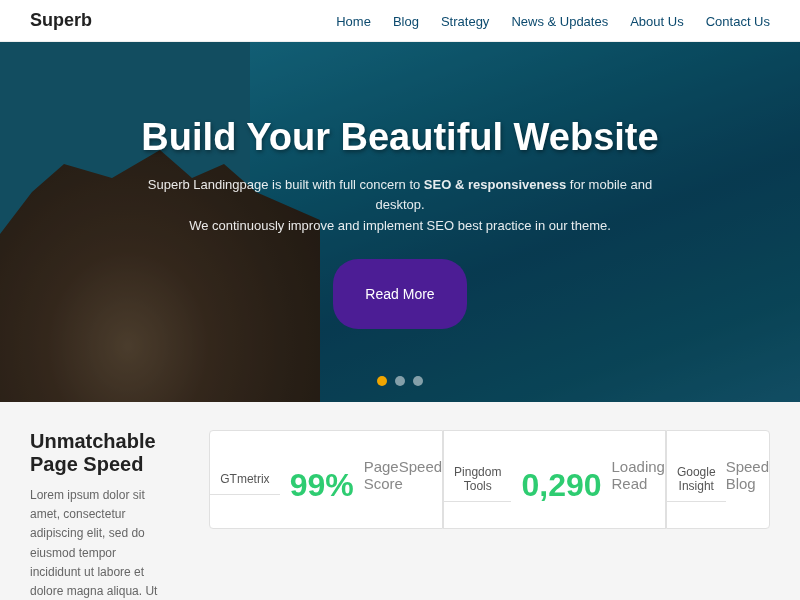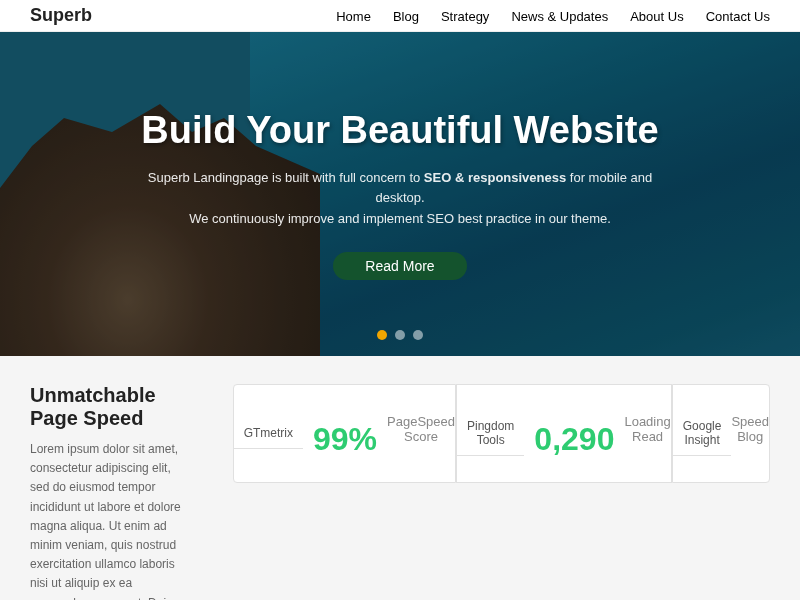--- a/index.html
+++ b/index.html
@@ -4,44 +4,44 @@
   <style>
     * { margin: 0; padding: 0; box-sizing: border-box; }
     body { font-family: Arial, sans-serif; width: 800px; height: 600px; overflow: hidden; background: #f5f5f5; }
 
     
     .header {
       display: flex;
       align-items: center;
       justify-content: space-between;
       padding: 0 30px;
-      height: 32px;
+      height: 42px;
       background: #fff;
       border-bottom: 1px solid #eee;
     }
     .logo {
       font-weight: bold;
       font-size: 18px;
       color: #222;
     }
     .nav {
       display: flex;
       gap: 22px;
       list-style: none;
     }
     .nav a {
       text-decoration: none;
-      color: #000000;
+      color: #0c4a6e;
       font-size: 13px;
     }
 
     
     .hero {
       position: relative;
-      height: 324px;
+      height: 360px;
       overflow: hidden;
       background: #1a6f8a;
     }
     
     .hero-rock {
       position: absolute;
       bottom: 0;
       left: 0;
       width: 320px;
       height: 280px;
@@ -82,24 +82,24 @@
     }
     .hero-subtitle {
       font-size: 13px;
       color: rgba(255,255,255,0.9);
       line-height: 1.6;
       margin-bottom: 22px;
       max-width: 520px;
     }
     .hero-subtitle strong { font-weight: bold; }
     .hero-btn {
-      background: #14532d;
+      background: #4c1d95;
       color: #fff;
       border: none;
-      padding: 6px 32px;
+      padding: 27px 32px;
       border-radius: 25px;
       font-size: 14px;
       cursor: pointer;
       font-weight: 500;
     }
     .hero-dots {
       position: absolute;
       bottom: 16px;
       left: 50%;
       transform: translateX(-50%);
@@ -164,24 +164,24 @@
       font-weight: 500;
     }
     .stat-value {
       font-size: 32px;
       font-weight: bold;
       color: #2ecc71;
       padding: 18px 10px 8px;
       line-height: 1;
     }
     .stat-label {
-      font-size: 13px;
+      font-size: 15px;
       color: #888;
       padding-bottom: 10px;
-      text-align: center;
+      text-align: left;
     }
   </style>
 </head>
 <body>
 
 <header class="header">
   <div class="logo">Superb</div>
   <nav>
     <ul class="nav" id="nav-list">
         <li><a href="#">Home</a></li>

